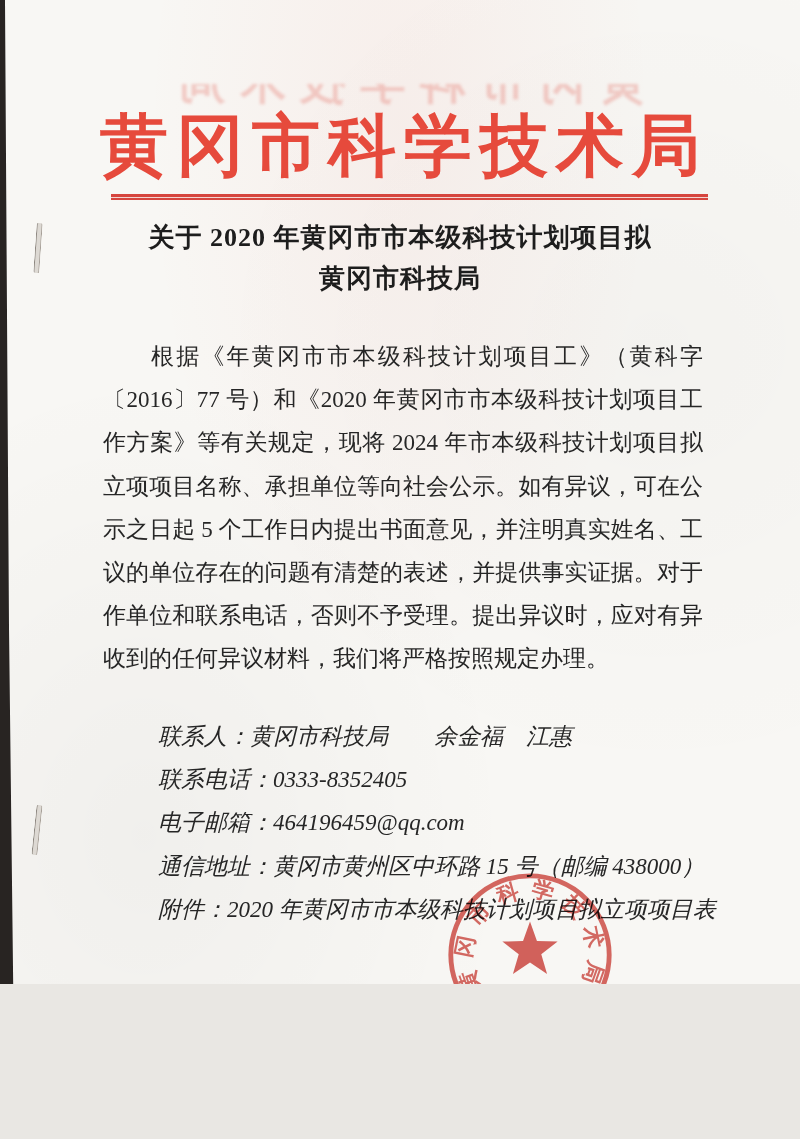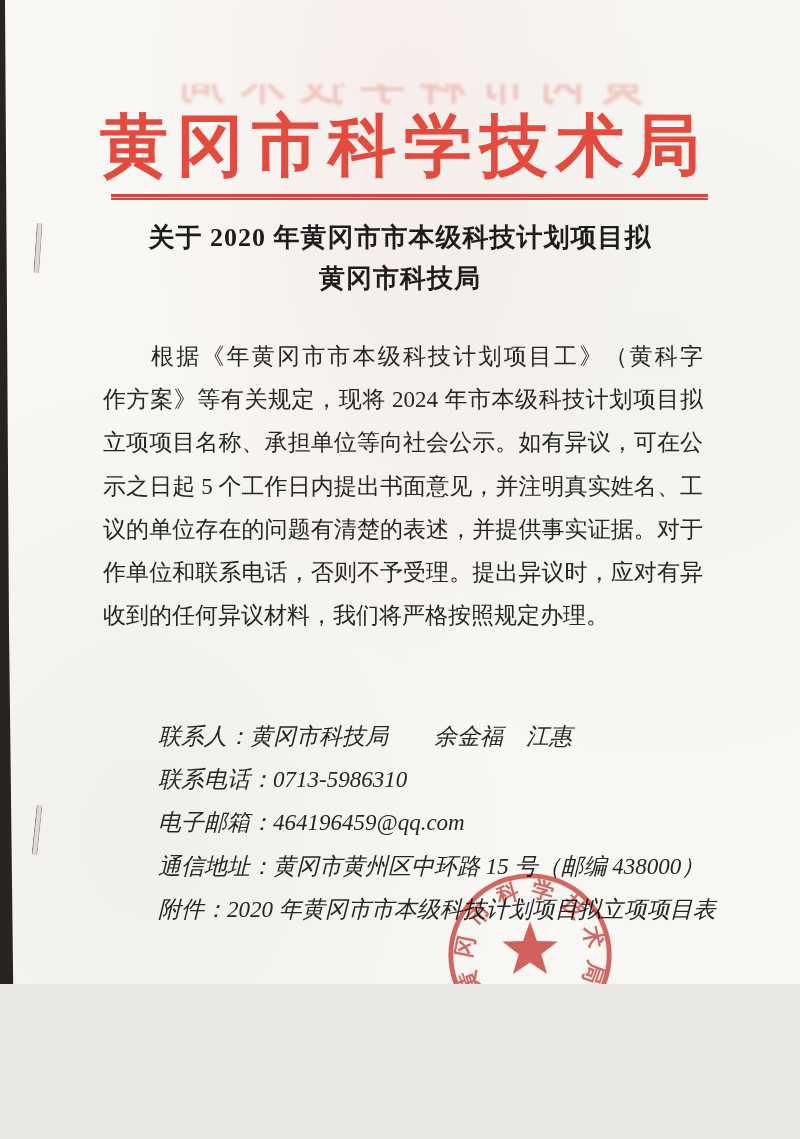--- a/index.html
+++ b/index.html
@@ -69,31 +69,32 @@
   <div class="agency">黄冈市科学技术局</div>
   <div class="rule-top"></div>
 
   <div class="title">
     <div>关于 2020 年黄冈市市本级科技计划项目拟</div>
     <div>黄冈市科技局</div>
   </div>
 
   <div class="body">
     <div class="bline first">根据《年黄冈市市本级科技计划项目工》（黄科字</div>
+    <div class="bline">〔2016〕77 号）和《2020 年黄冈市市本级科技计划项目工</div>
     <div class="bline">作方案》等有关规定，现将 2024 年市本级科技计划项目拟</div>
     <div class="bline">立项项目名称、承担单位等向社会公示。如有异议，可在公</div>
     <div class="bline">示之日起 5 个工作日内提出书面意见，并注明真实姓名、工</div>
     <div class="bline">议的单位存在的问题有清楚的表述，并提供事实证据。对于</div>
     <div class="bline">作单位和联系电话，否则不予受理。提出异议时，应对有异</div>
     <div class="bline last">收到的任何异议材料，我们将严格按照规定办理。</div>
   </div>
 
   <div class="contact">
     <div class="cline">联系人：黄冈市科技局　　余金福　江惠</div>
-    <div class="cline">联系电话：0713-5986310</div>
+    <div class="cline">联系电话：0333-8352405</div>
     <div class="cline">电子邮箱：464196459@qq.com</div>
     <div class="cline">通信地址：黄冈市黄州区中环路 15 号（邮编 438000）</div>
     <div class="cline">附件：2020 年黄冈市市本级科技计划项目拟立项项目表</div>
   </div>
 
   <div class="date">2020年5月6日</div>
 
   <svg class="seal" viewBox="0 0 200 200">
     <circle cx="100" cy="100" r="90" fill="none" stroke="#cf453e" stroke-width="5.5" opacity="0.92"></circle>
     <polygon fill="#cf453e" opacity="0.95" points="100,62 107.9,84.1 131.4,84.8 112.8,99.2 119.4,121.7 100,108.5 80.6,121.7 87.2,99.2 68.6,84.8 92.1,84.1"></polygon>

